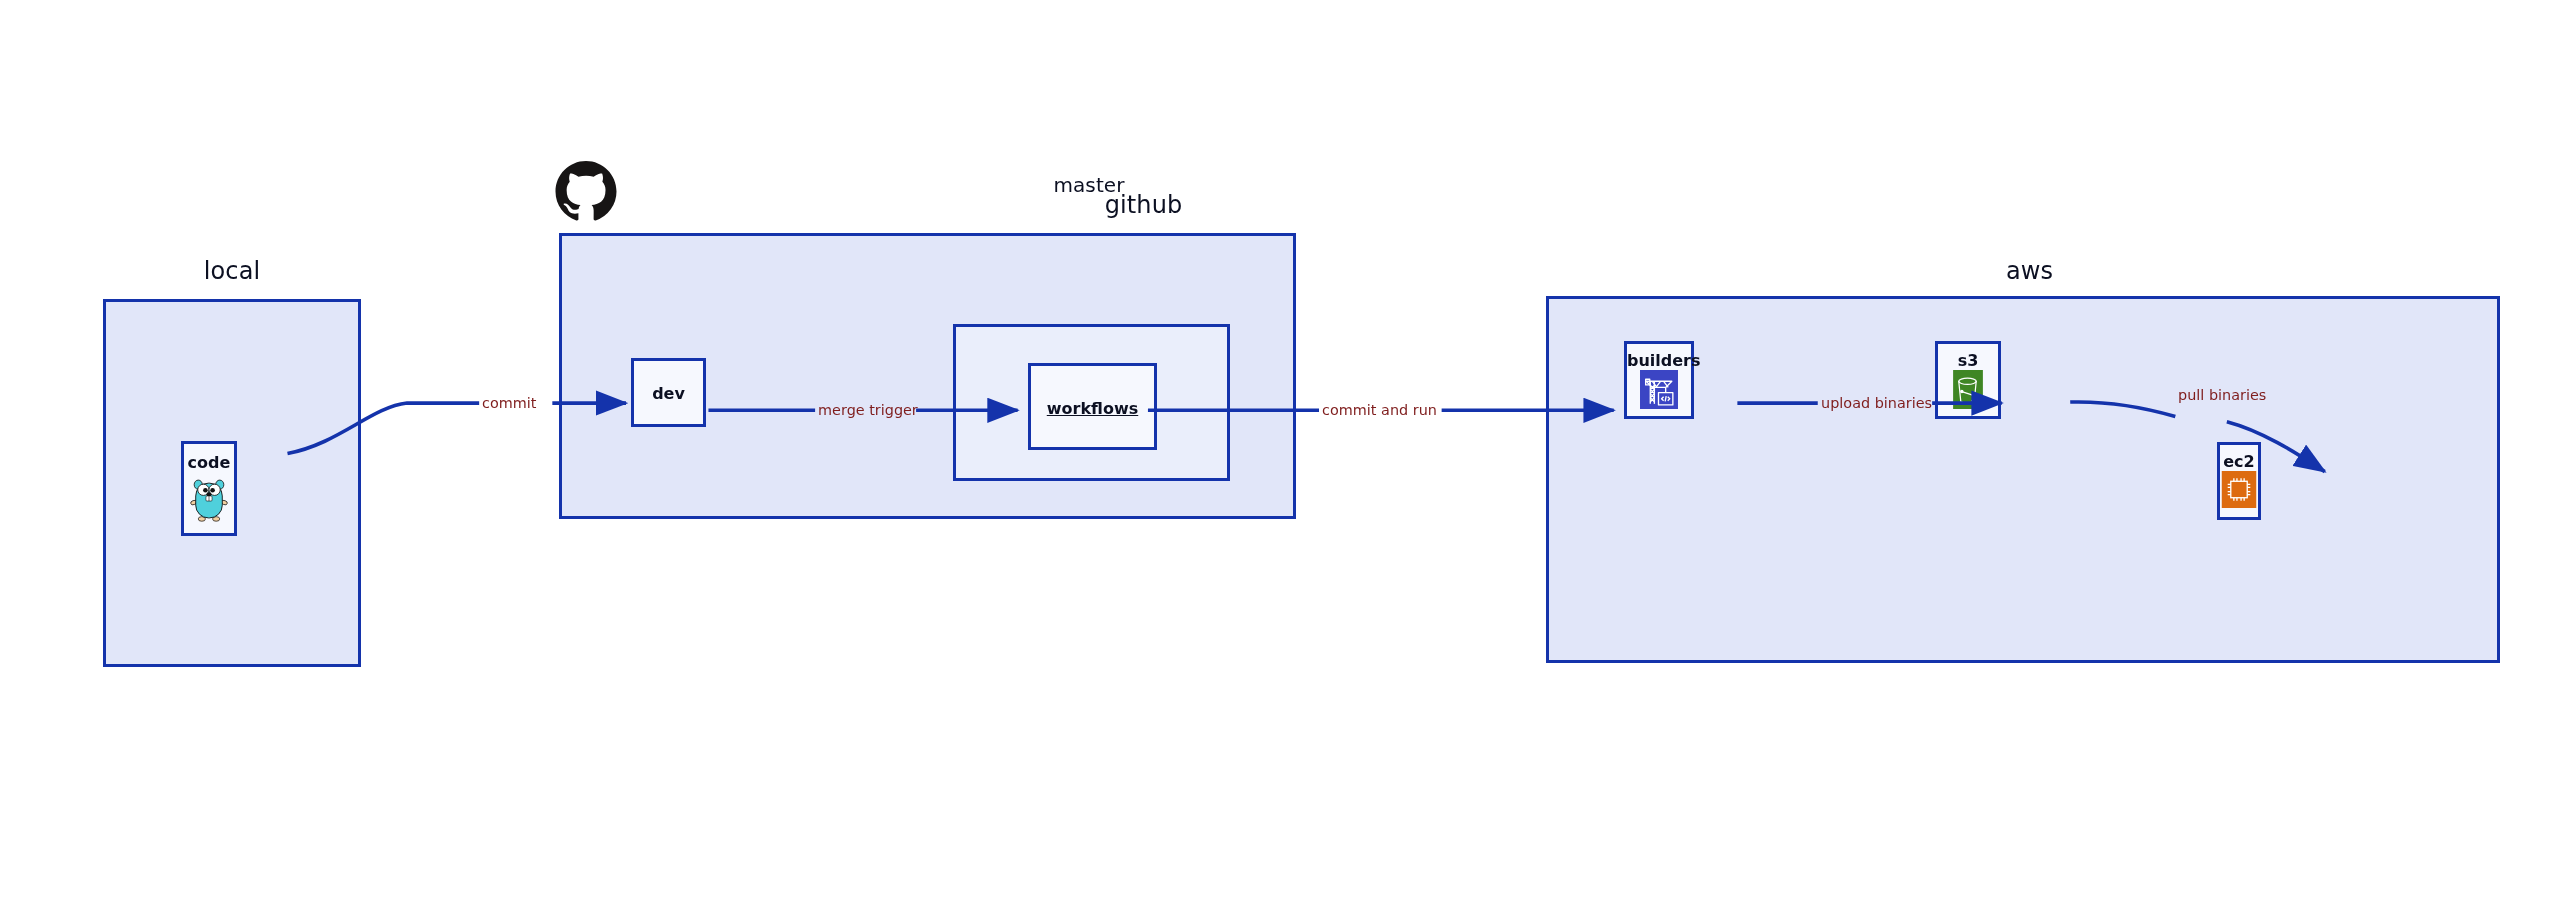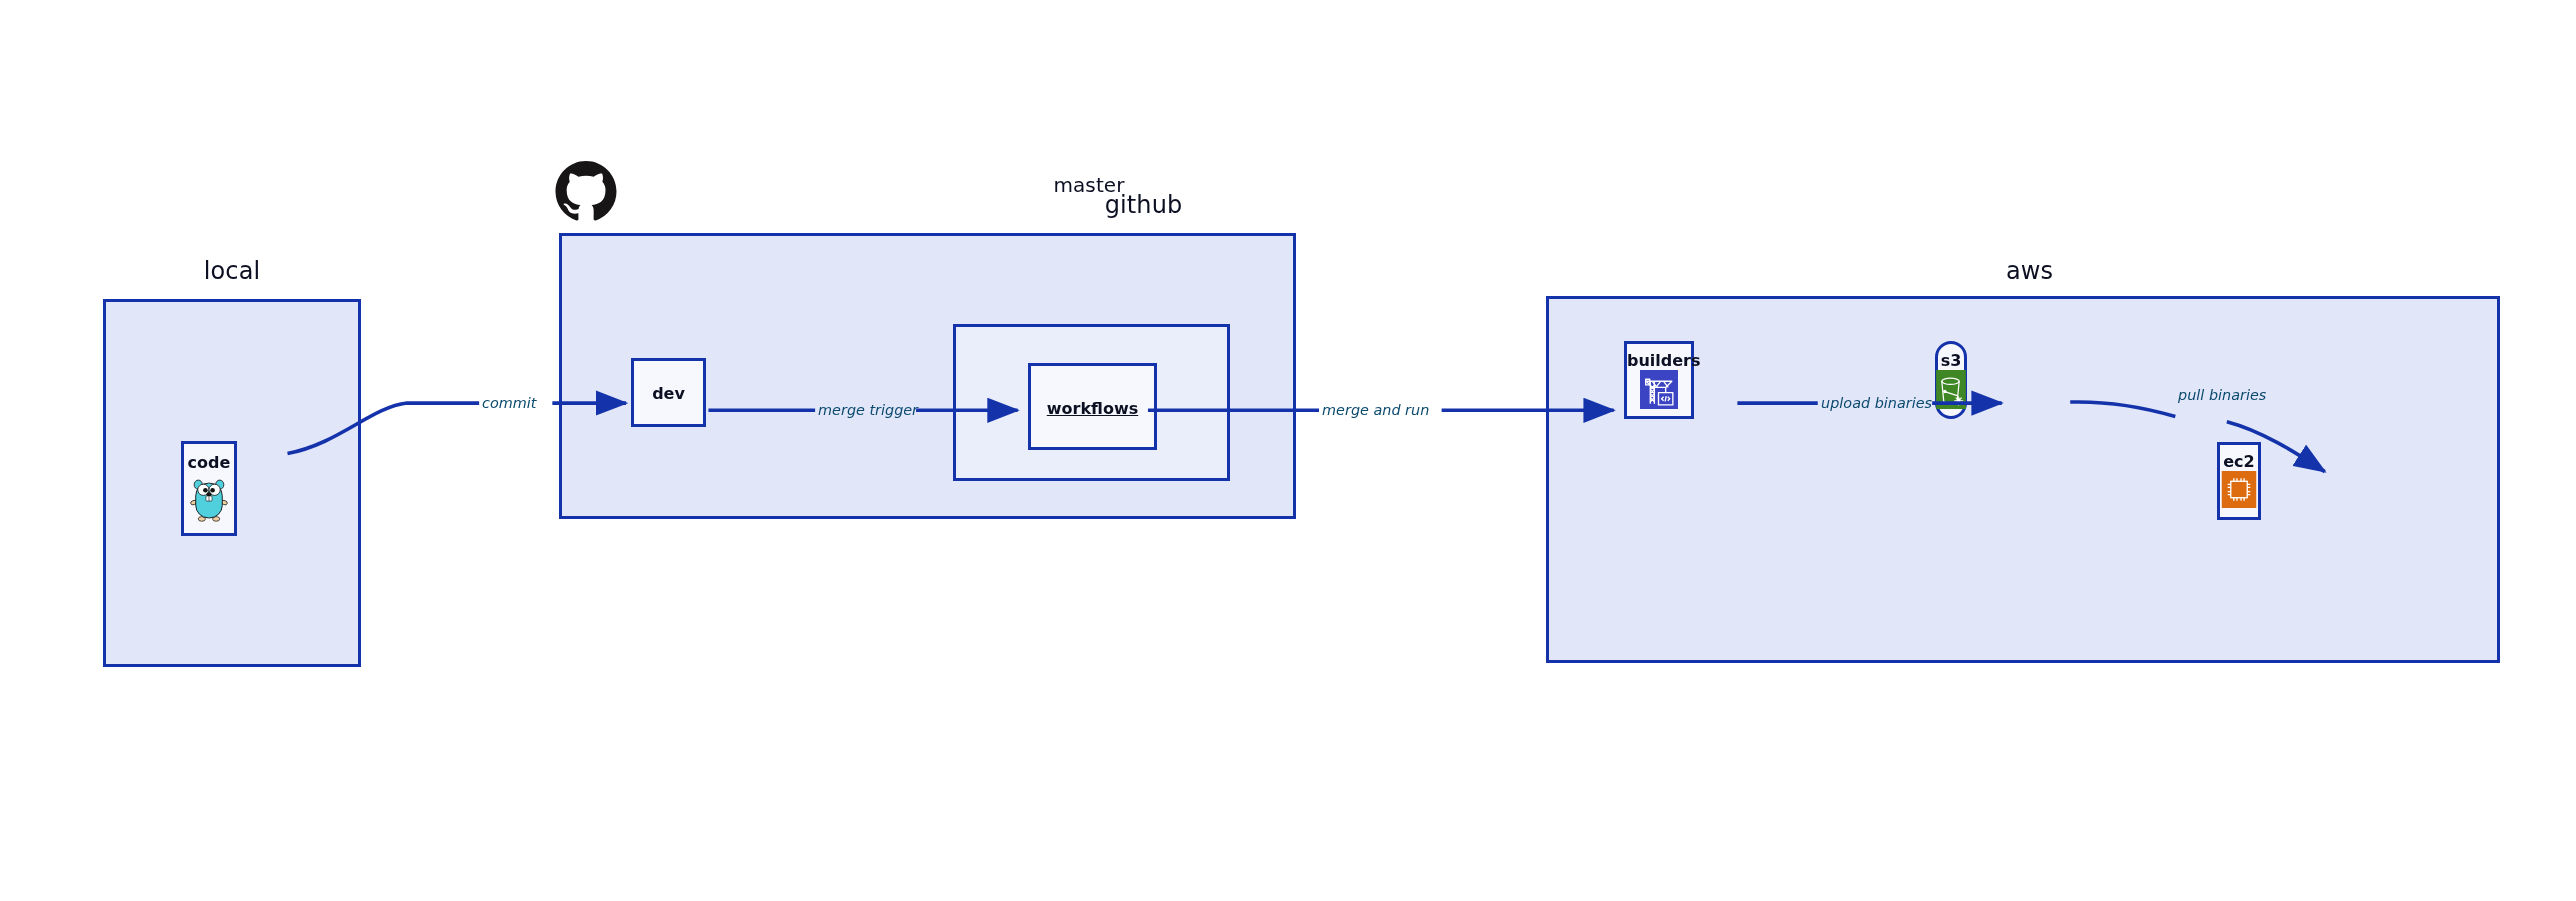--- a/index.html
+++ b/index.html
@@ -45,22 +45,21 @@
   }
   .node-icon{
     position:absolute;
     left:50%;
     transform:translateX(-50%);
   }
 
   
   .edge-label{
     position:absolute;
-    color:#0c4a6e;
-    font-style:italic;
+    color:#7f1d1d;
     font-size:14.4px;
     line-height:14.4px;
     white-space:nowrap;
     background:#ffffff;
     padding:0 3.1px;
   }
   .edge-label.on-blue{background:#e1e6f9;}
 
   
   #diagram-title{
@@ -200,21 +199,21 @@
 
             <path d="M50 34 L50 44"></path>
 
             <rect x="36" y="44" width="28" height="24"></rect>
             <path d="M46 52 L42 56 L46 60 M54 52 L58 56 L54 60 M51 51 L49 61"></path>
           </g>
         </svg>
       </div>
     </div>
 
-    <div class="node-inner" style="left:386px; top:42px; width:32px; height:78px;border-radius:25px;">
+    <div class="node-inner" style="left:386px; top:42px; width:66px; height:78px;">
       <div class="node-title" style="top:9.3px;">s3</div>
       <div class="node-icon" style="top:26px; width:30px; height:39px;">
         <svg viewBox="0 0 58 76" width="30" height="39" xmlns="http://www.w3.org/2000/svg">
           <rect x="0" y="0" width="58" height="76" fill="#3f8624"></rect>
           <g fill="none" stroke="#ffffff" stroke-width="2.4" stroke-linejoin="round" stroke-linecap="round">
             <ellipse cx="28" cy="22" rx="17" ry="6"></ellipse>
             <path d="M11 22 L15 62 Q28 67 41 62 L45 22"></path>
             <path d="M17 42 L41 50"></path>
             <circle cx="17" cy="42" r="2.2" fill="#ffffff"></circle>
 
@@ -241,21 +240,21 @@
           </g>
         </svg>
       </div>
     </div>
   </div>
 
   <div class="edge-label" style="left:479px; top:396px;">commit</div>
 
   <div class="edge-label on-blue" style="left:815px; top:403px;">merge trigger</div>
 
-  <div class="edge-label" style="left:1319px; top:403px;">merge and run</div>
+  <div class="edge-label" style="left:1319px; top:403px;">commit and run</div>
 
   <div class="edge-label on-blue" style="left:1818px; top:396px;">upload binaries</div>
 
   <div class="edge-label on-blue" style="left:2175px; top:388px;">pull binaries</div>
 
 
 </div>
 
 
 </body></html>

